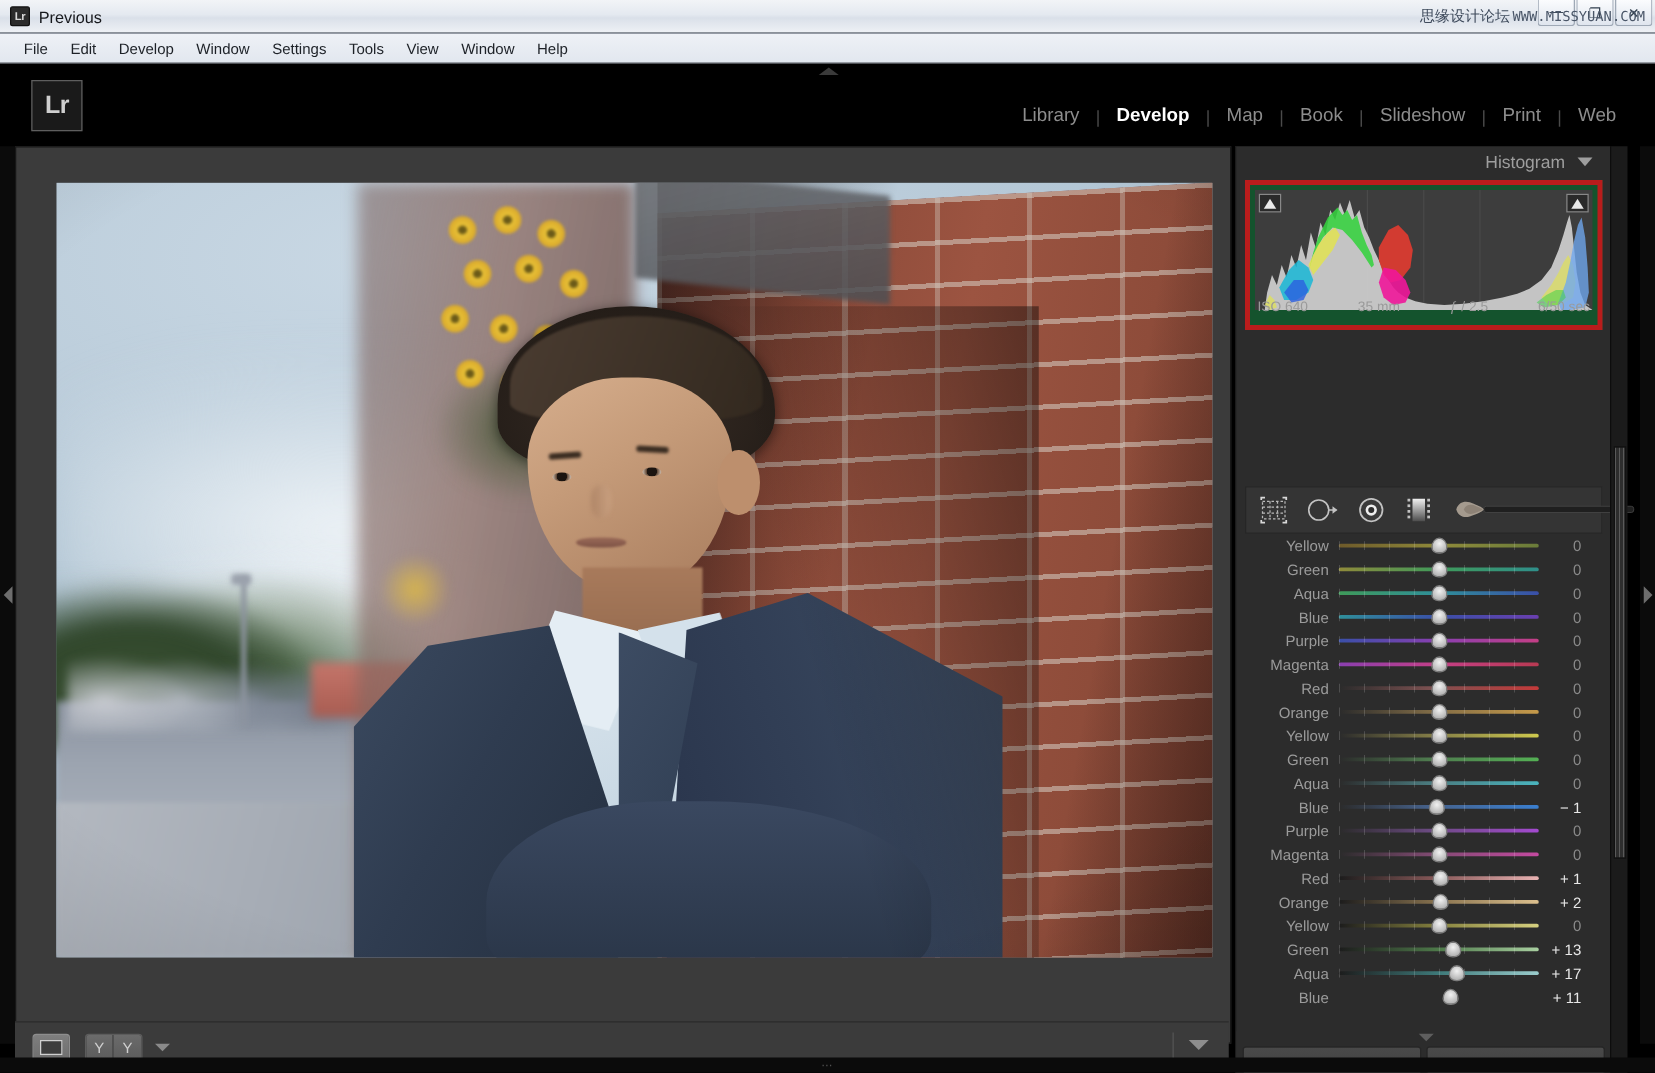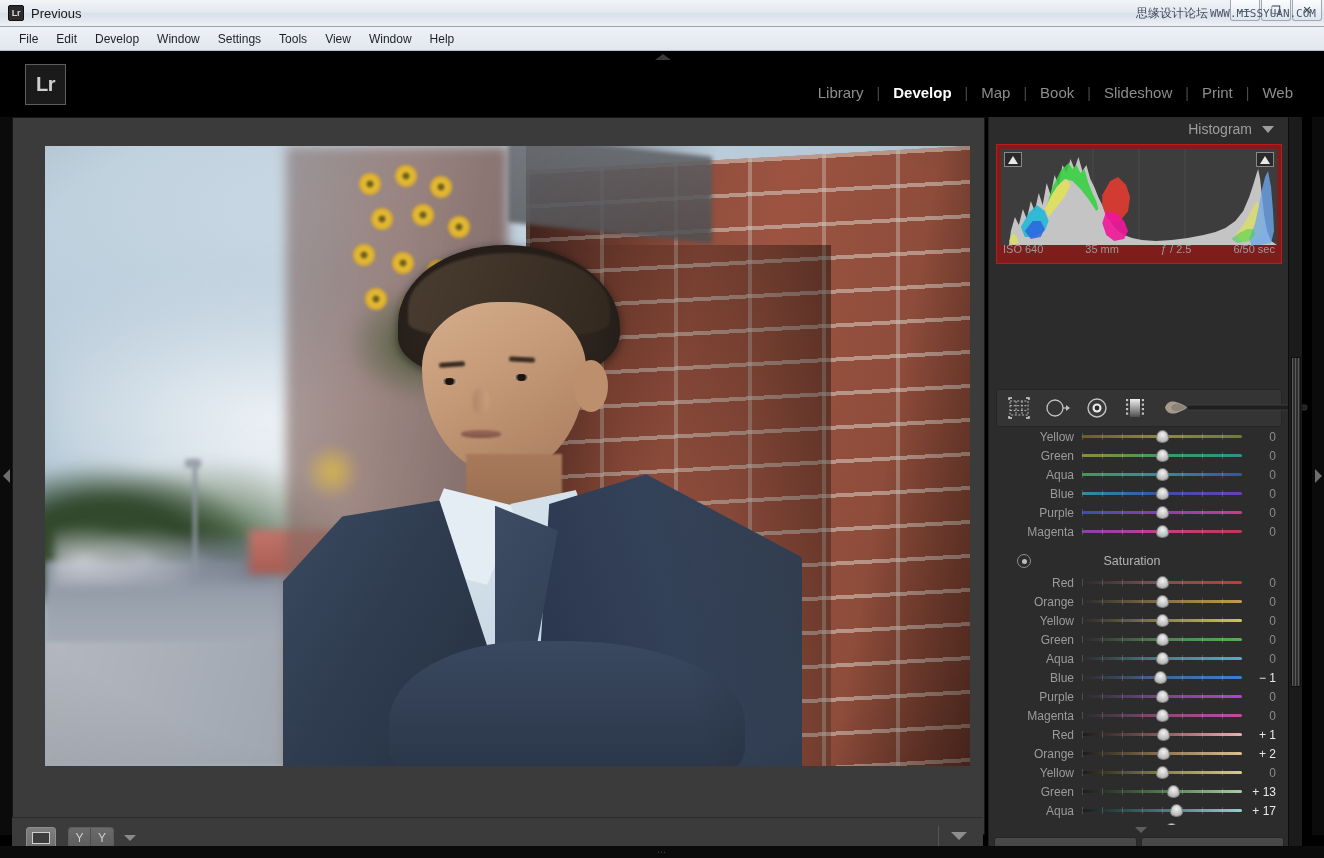--- a/index.html
+++ b/index.html
@@ -344,21 +344,21 @@
     position:absolute; right:14px; top:4px; display:flex; align-items:center; gap:10px;
   }
   .hist-title { font-size:14px; color:#9e9e9e; }
   .hist-caret {
     width:0;height:0;
     border-left:6px solid transparent;border-right:6px solid transparent;
     border-top:7px solid #9e9e9e;
   }
   .hist-box {
     position:absolute; left:7px; top:27px; width:286px; height:120px;
-    background:#7f1d1d; border:1px solid #b91c1c;
+    background:#14532d; border:4px solid #b91c1c;
   }
   .hist-plot { position:absolute; left:4px; top:4px; right:4px; height:96px; background:#3d3d3d; }
   .clip-tri {
     position:absolute; width:18px; height:15px; background:#2a2a2a; border:1px solid #888;
     display:flex; align-items:center; justify-content:center;
   }
   .clip-tri i {
     width:0;height:0;border-left:5px solid transparent;border-right:5px solid transparent;
     border-bottom:8px solid #e8e8e8;
   }
@@ -387,21 +387,21 @@
   .target-btn {
     position:absolute; left:28px; width:14px; height:14px; border-radius:50%;
     border:1px solid #8c8c8c; display:flex; align-items:center; justify-content:center;
   }
   .target-btn i { width:5px; height:5px; border-radius:50%; background:#bdbdbd; }
   .sec-title {
     position:absolute; left:0; width:286px; text-align:center;
     font-size:12.5px; color:#b4b4b4;
   }
   .srow {
-    display:flex; align-items:center; height:19px; padding-left:21px;
+    display:flex; align-items:center; height:19px; padding-left:10px;
   }
   .slabel {
     width:72px; text-align:right; font-size:12px; color:#9b9b9b; padding-right:8px;
   }
   .strack {
     position:relative; width:160px; height:11px;
   }
   .strack .fill {
     position:absolute; left:0; top:4px; width:100%; height:3px; border-radius:2px;
   }
@@ -750,26 +750,20 @@
             <div class="strack">
               <div class="fill" style="background:linear-gradient(to right,#8a3fb0,#c43f86,#b83a52);"></div>
               <div class="ticks"></div>
               <div class="knob" style="left:50%;"></div>
             </div>
             <div class="sval zero">0</div>
           </div>
         </div>
 
         <div>
-          <div class="sec-header">
-            <div class="target-btn">
-                <i></i>
-              </div>
-            <div class="sec-title">Saturation</div>
-          </div>
           <div class="srow">
             <div class="slabel">Red</div>
             <div class="strack">
               <div class="fill" style="background:linear-gradient(to right,#2b2b2b,#7a5050 45%,#c43a3a);"></div>
               <div class="ticks"></div>
               <div class="knob" style="left:50%;"></div>
             </div>
             <div class="sval zero">0</div>
           </div>
           <div class="srow">

